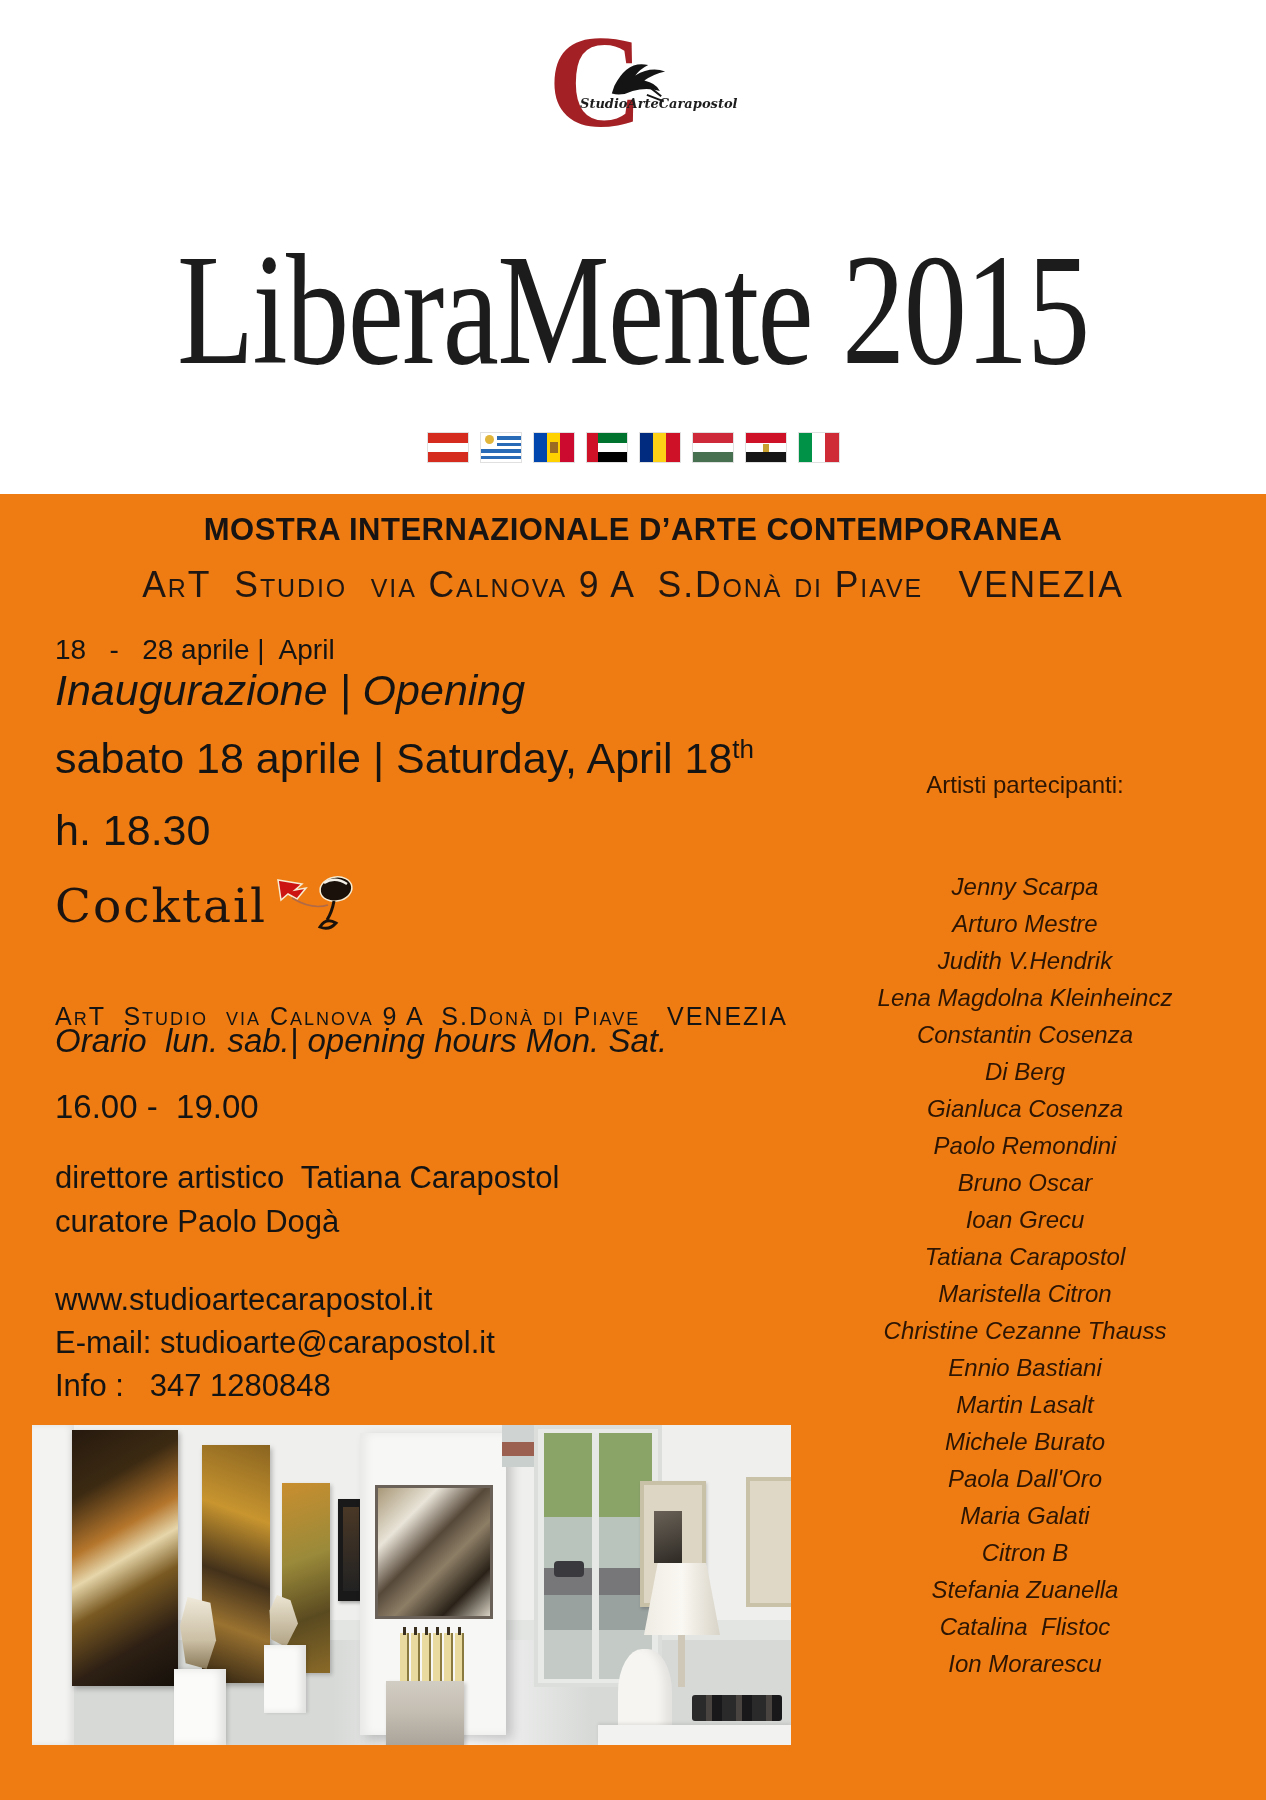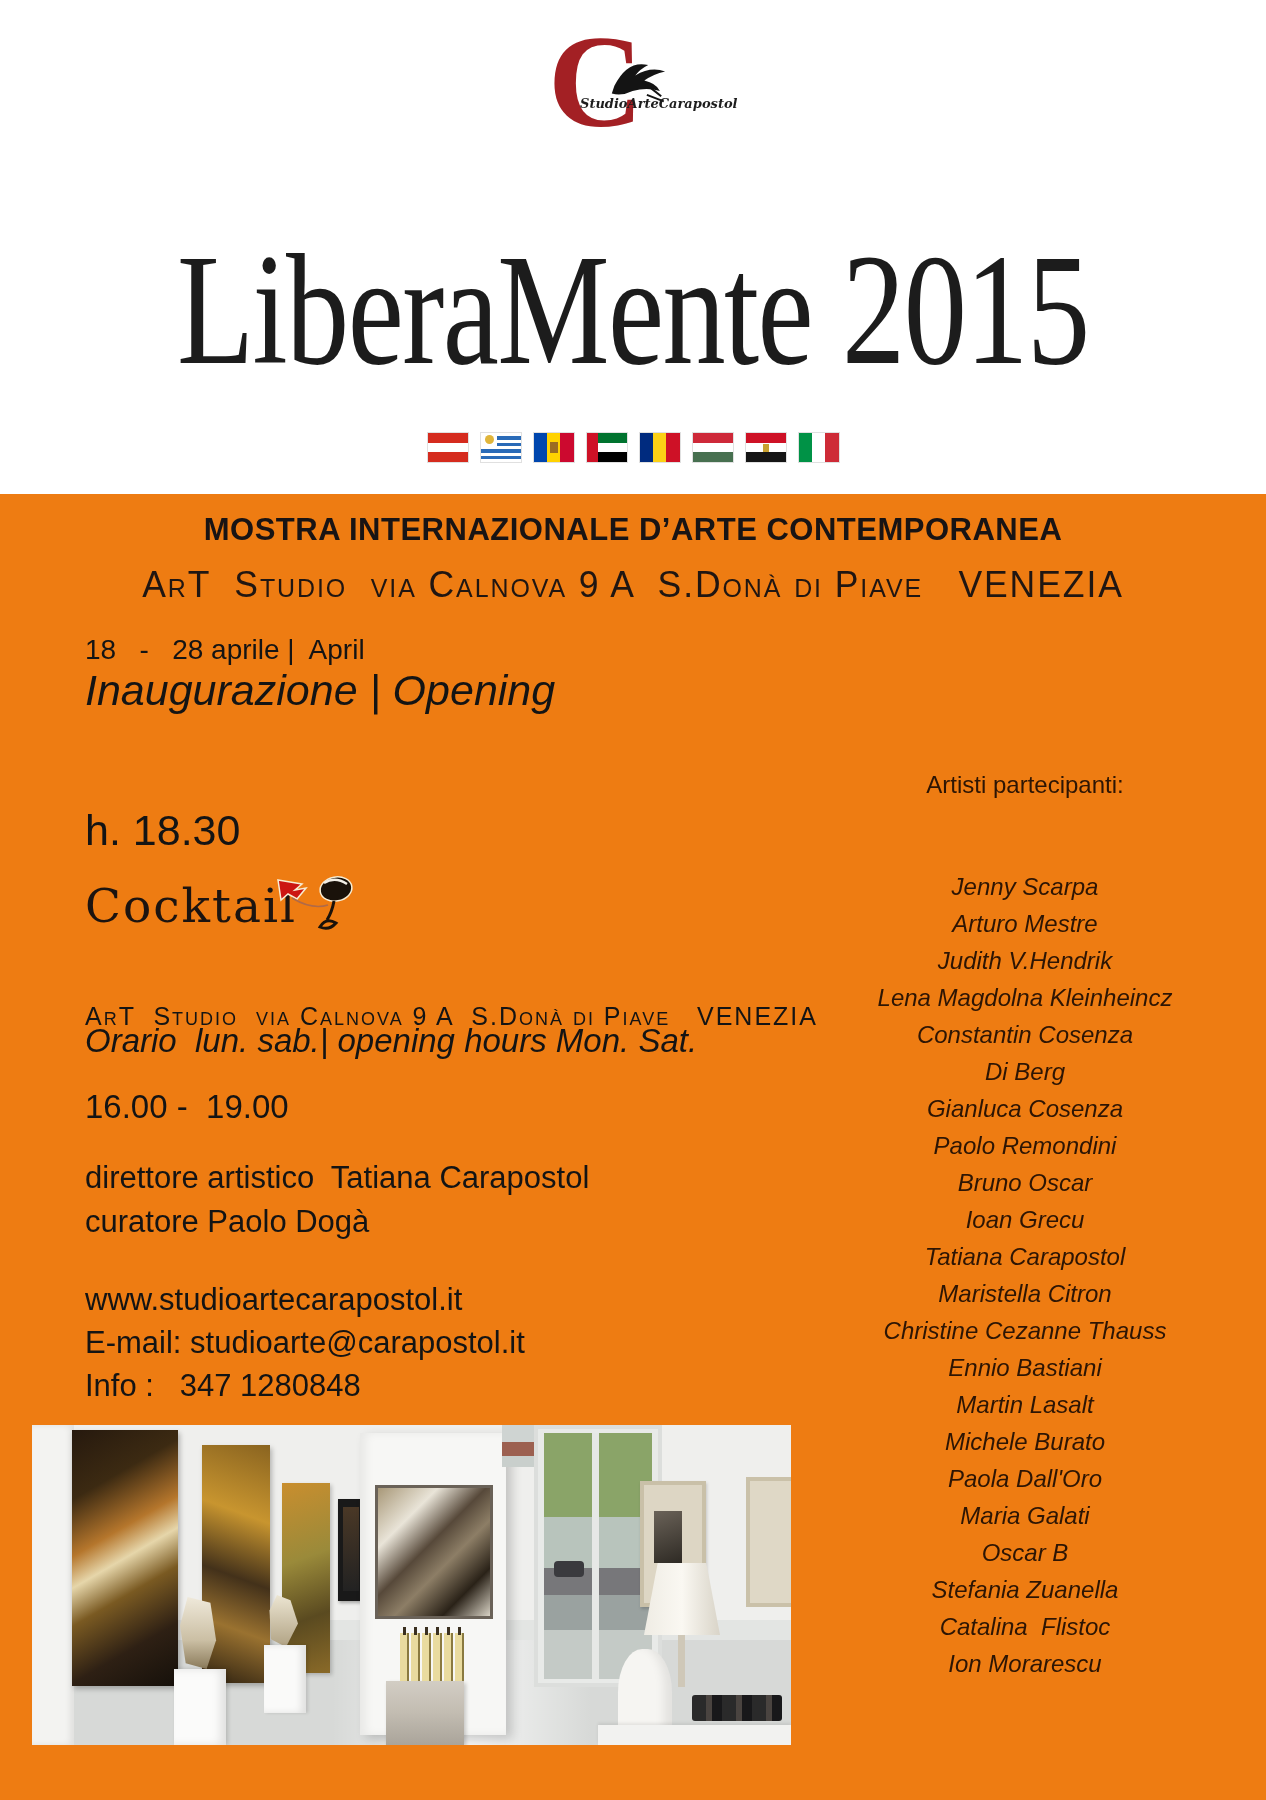--- a/index.html
+++ b/index.html
@@ -38,21 +38,21 @@
   .f-egypt{background:linear-gradient(180deg,#ce1126 33%,#fff 33% 66%,#151515 66%);}
   .f-egypt::after{content:"";position:absolute;left:17px;top:11px;width:6px;height:8px;background:#c8a030;}
   .f-italy{background:linear-gradient(90deg,#009246 33%,#fff 33% 66%,#ce2b37 66%);}
 
   
   .orange{position:absolute;left:0;top:494px;width:1266px;height:1306px;background:#ee7c12;}
   .center-line{position:absolute;left:0;width:1266px;text-align:center;white-space:pre;}
   .mostra{top:18px;font-size:31px;font-weight:600;letter-spacing:.5px;color:#191414;}
   .deco{font-variant:small-caps;letter-spacing:2px;font-weight:400;color:#201612;}
   .address1{top:70px;font-size:37px;transform:scaleX(.96);}
-  .lline{position:absolute;left:55px;white-space:pre;color:#141414;margin-left:30px;}
+  .lline{position:absolute;left:55px;white-space:pre;color:#141414;}
   .dates{top:140px;font-size:28px;}
   .inaug{top:172px;font-size:43px;font-style:italic;}
   .sabato{top:240px;font-size:43px;}
   .sabato sup{font-size:26px;}
   .h1830{top:312px;font-size:43px;}
   .cocktail{top:384px;font-family:"DejaVu Serif",serif;font-size:47px;letter-spacing:2px;color:#1c1410;}
   .cocktail-icon{position:absolute;left:268px;top:378px;width:100px;height:66px;}
   .address2{top:508px;font-size:25px;left:55px;}
   .orario{top:528px;font-size:33px;font-style:italic;}
   .hours{top:594px;font-size:33px;}
@@ -165,20 +165,21 @@
       <div class="flag f-italy" title="Italy"></div>
     </div>
 
   <div class="orange">
 
     <div class="center-line mostra">MOSTRA INTERNAZIONALE D’ARTE CONTEMPORANEA</div>
     <div class="center-line address1 deco">ArT  Studio  via Calnova 9 A  S.Donà di Piave   VENEZIA</div>
 
     <div class="lline dates">18   -   28 aprile |  April</div>
     <div class="lline inaug">Inaugurazione | Opening</div>
+    <div class="lline sabato"><span>sabato 18 aprile | Saturday, April 18</span><sup>th</sup></div>
     <div class="lline h1830">h. 18.30</div>
 
     <div class="lline cocktail">Cocktail</div>
     <svg class="cocktail-icon" viewBox="0 0 100 66">
       <path d="M10 8 L34 12 L27 18 L38 16 L29 27 L20 22 L13 28 Z" fill="#cc1512" stroke="#f7ecd2" stroke-width="1.5"></path>
       <path d="M24 26 Q44 38 60 33" stroke="#b06a48" stroke-width="1.6" fill="none"></path>
       <ellipse cx="68" cy="17" rx="16" ry="12" fill="#1a120a" stroke="#f7ecd2" stroke-width="1.5" transform="rotate(-10 68 17)"></ellipse>
       <path d="M56 11 Q67 4 79 12" stroke="#f2efe6" stroke-width="2.4" fill="none"></path>
       <path d="M66 29 Q64 40 59 48" stroke="#1a120a" stroke-width="3" fill="none"></path>
       <path d="M52 55 Q58 45 68 51 Q61 59 52 55 Z" fill="none" stroke="#1a120a" stroke-width="3"></path>
@@ -209,21 +210,21 @@
           <div class="artist">Bruno Oscar</div>
           <div class="artist">Ioan Grecu</div>
           <div class="artist">Tatiana Carapostol</div>
           <div class="artist">Maristella Citron</div>
           <div class="artist">Christine Cezanne Thauss</div>
           <div class="artist">Ennio Bastiani</div>
           <div class="artist">Martin Lasalt</div>
           <div class="artist">Michele Burato</div>
           <div class="artist">Paola Dall'Oro</div>
           <div class="artist">Maria Galati</div>
-          <div class="artist">Oscar B</div>
+          <div class="artist">Citron B</div>
           <div class="artist">Stefania Zuanella</div>
           <div class="artist">Catalina  Flistoc</div>
           <div class="artist">Ion Morarescu</div>
         </div>
     </div>
 
     <div class="photo">
       <div class="ph-floor-sheen"></div>
       <div class="ph-leftcol"></div>
       <div class="ph-p1"></div>

